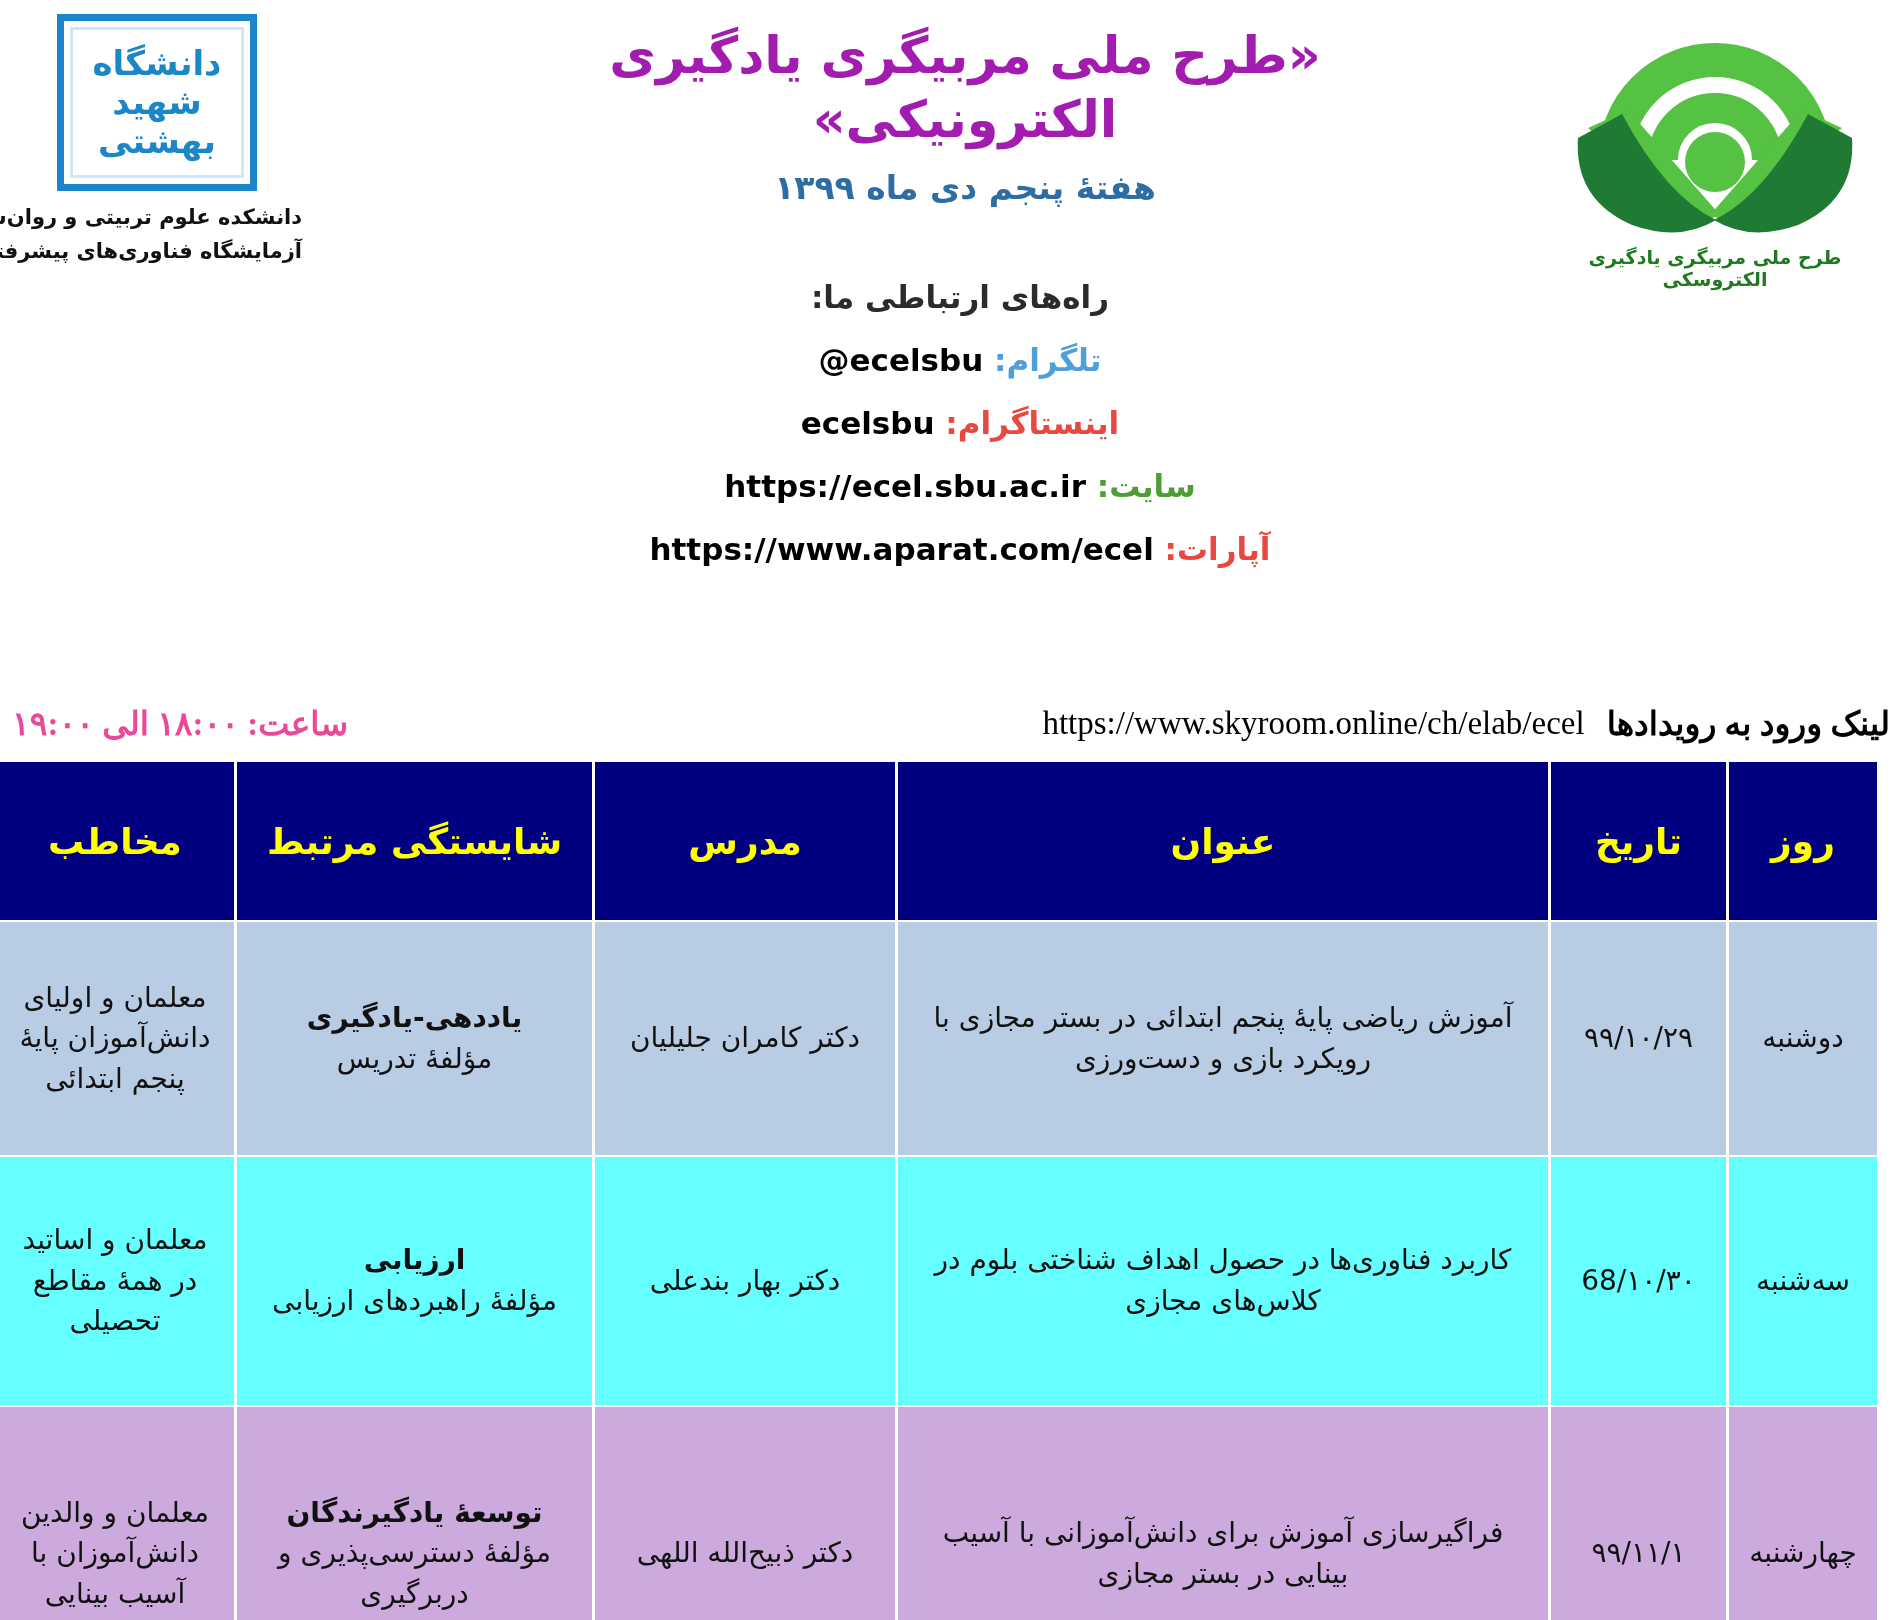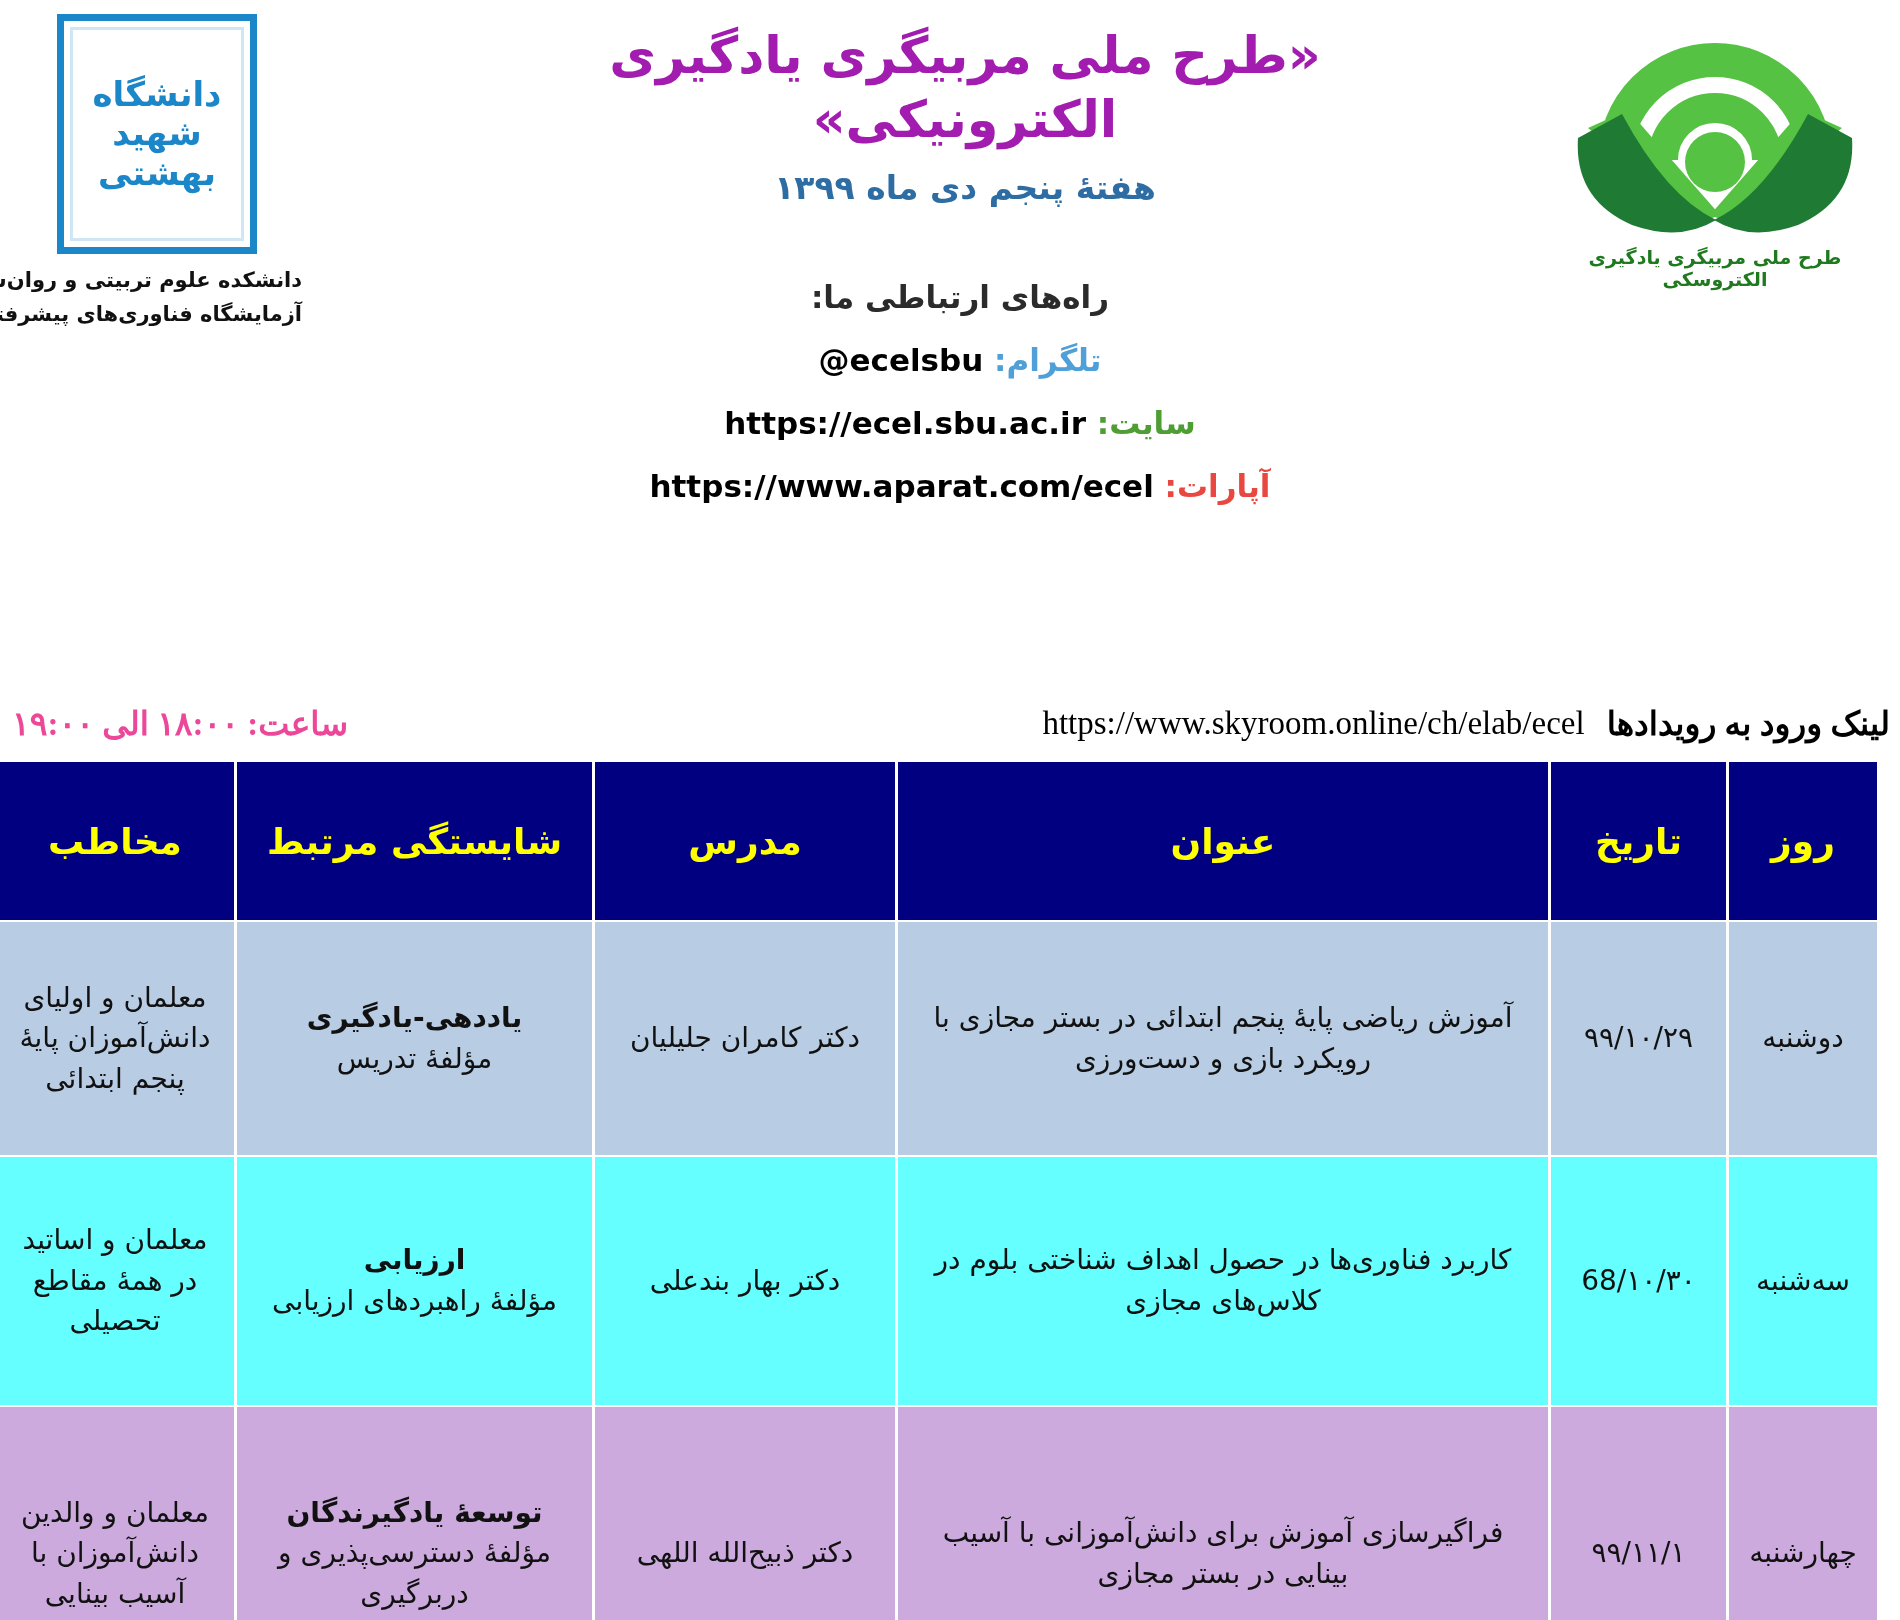--- a/index.html
+++ b/index.html
@@ -24,21 +24,21 @@
   
   .sbu-block {
     position: absolute;
     top: 14px;
     right: 1598px;        
     width: 290px;
     text-align: center;
   }
   .sbu-mark {
     width: 200px;
-    height: 240px;
+    height: 177px;
     margin: 0 auto 10px auto;
     border: 7px solid #1b86c8;
     background: #ffffff;
     box-sizing: border-box;
     display: flex;
     align-items: center;
     justify-content: center;
     padding: 6px;
   }
   .sbu-mark-inner {
@@ -254,20 +254,24 @@
   </div>
 
   <div class="contacts">
     <div class="contact-line intro">راه‌های ارتباطی ما:</div>
 
     <div class="contact-line">
       <span class="c-label telegram">تلگرام</span><span class="c-label telegram">:</span>
       <span class="c-value">@ecelsbu</span>
     </div>
 
+    <div class="contact-line">
+      <span class="c-label instagram">اینستاگرام</span><span class="c-label instagram">:</span>
+      <span class="c-value">ecelsbu</span>
+    </div>
 
     <div class="contact-line">
       <span class="c-label site">سایت</span><span class="c-label site">:</span>
       <span class="c-value">https://ecel.sbu.ac.ir</span>
     </div>
 
     <div class="contact-line">
       <span class="c-label aparat">آپارات</span><span class="c-label aparat">:</span>
       <span class="c-value">https://www.aparat.com/ecel</span>
     </div>

